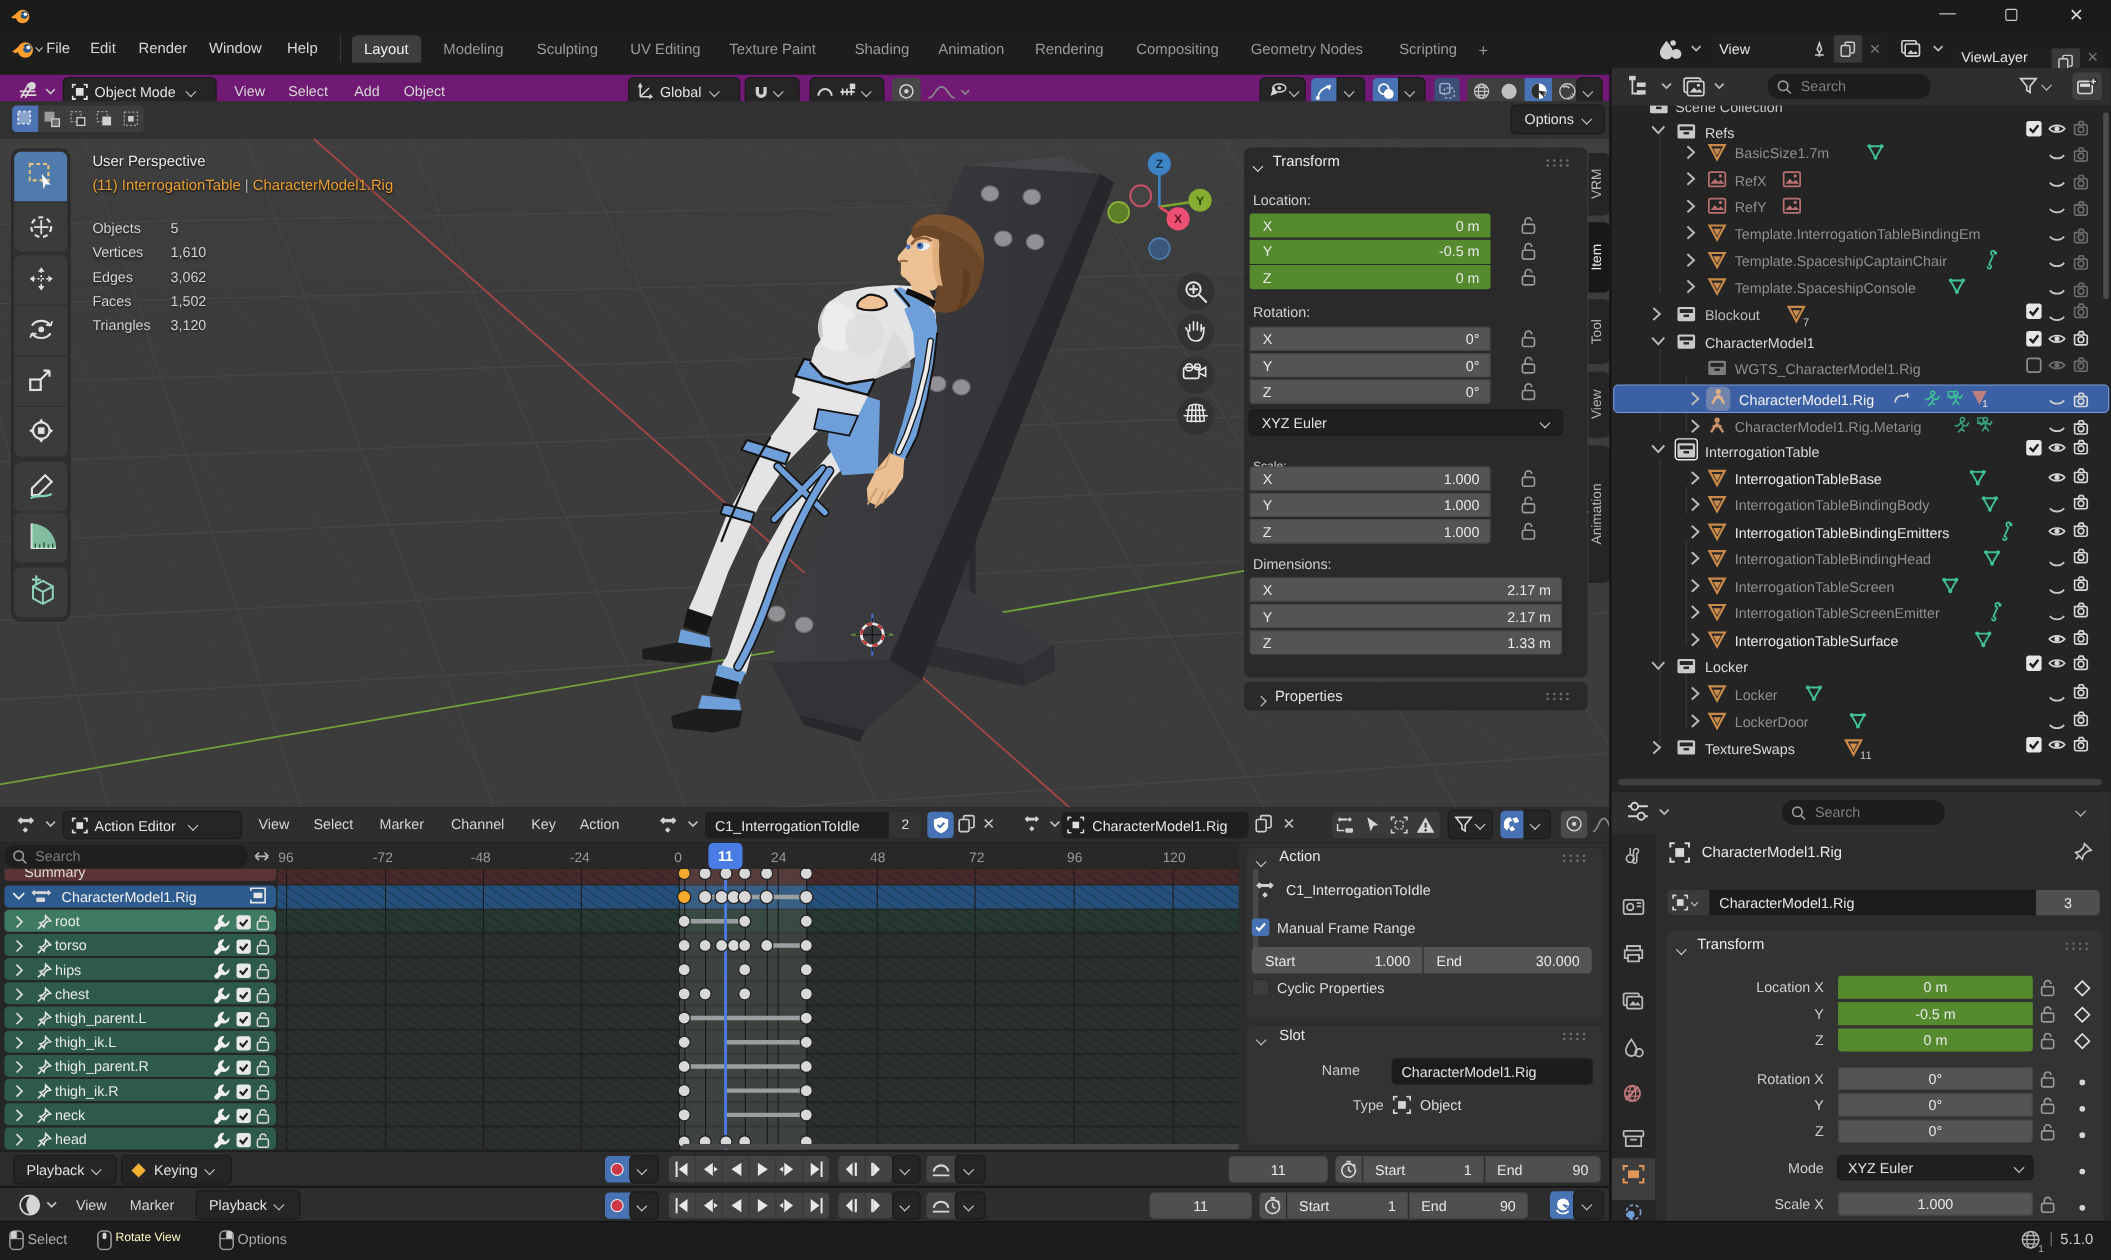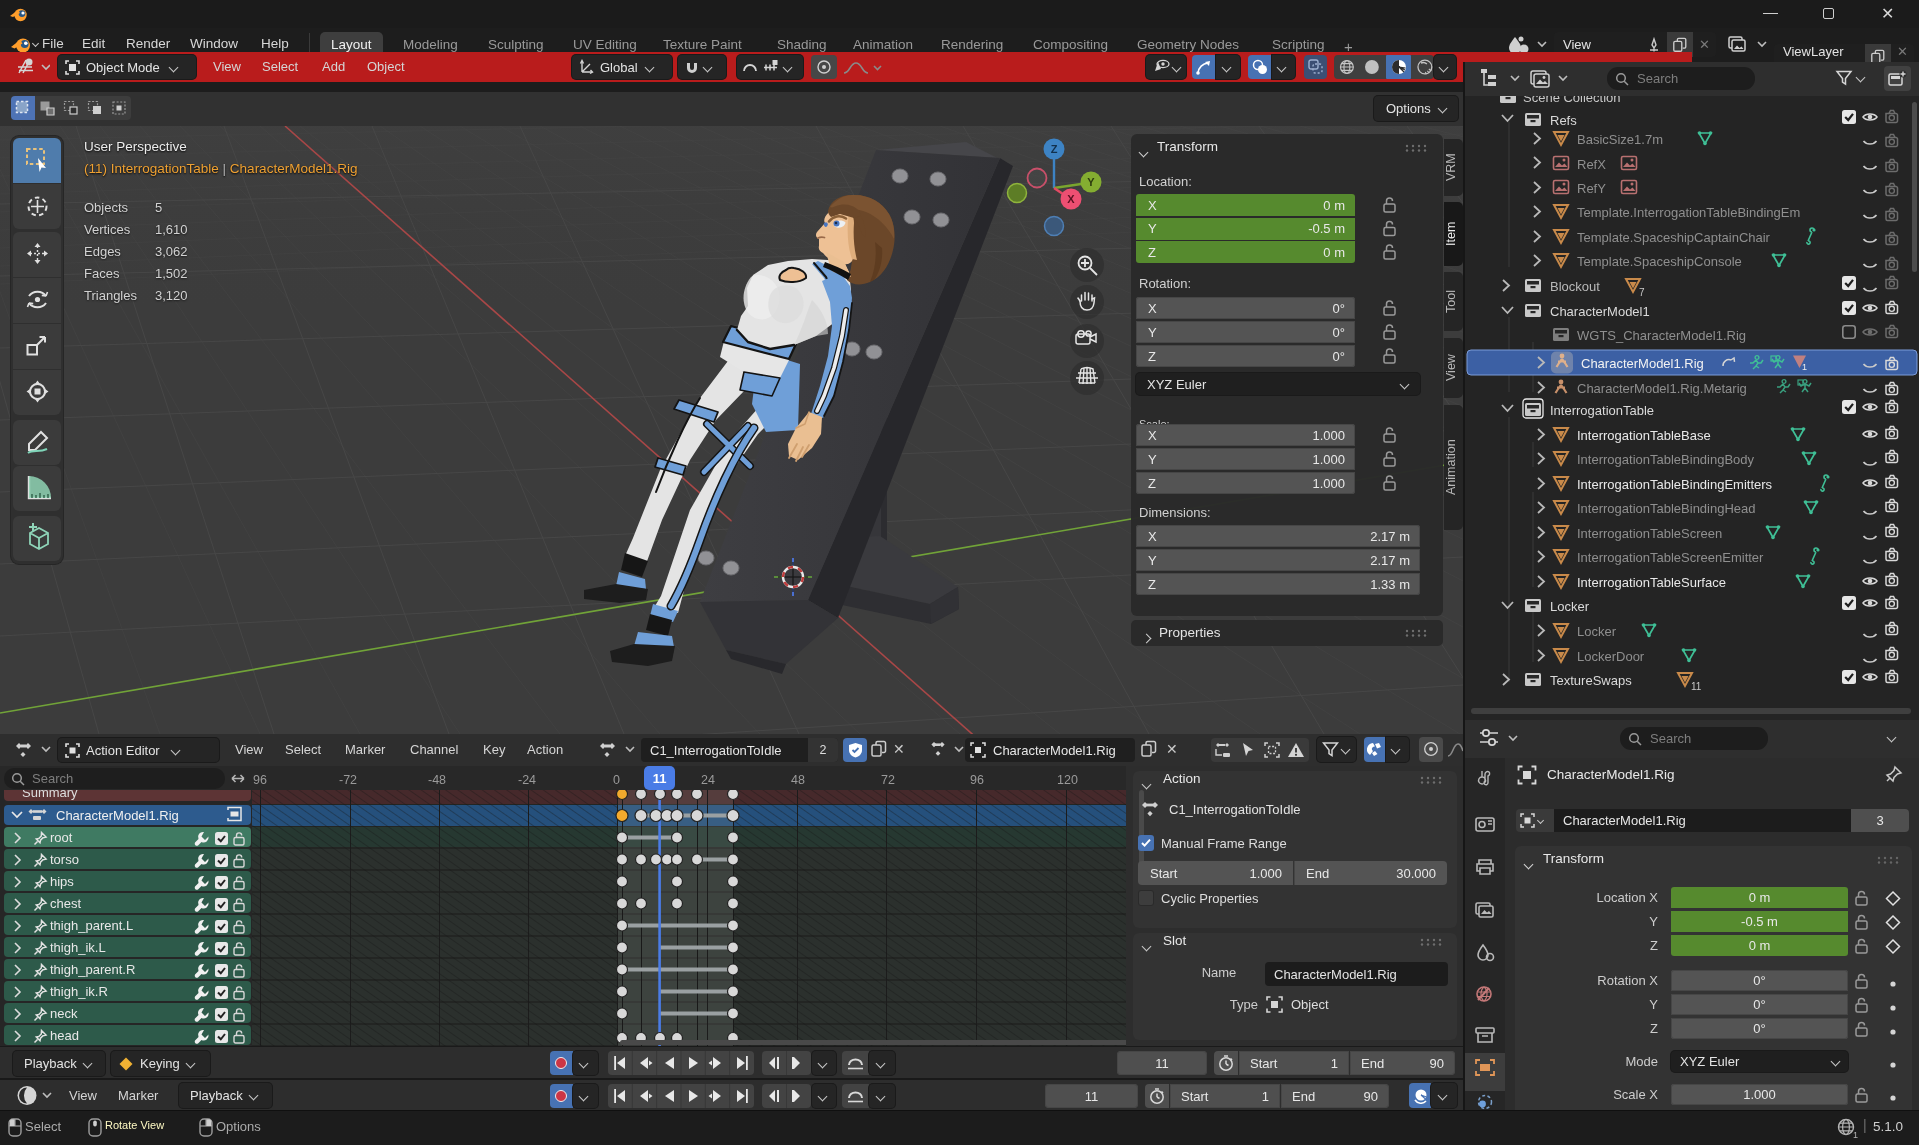--- a/index.html
+++ b/index.html
@@ -16,21 +16,21 @@
 .winbtn{color:#d8d8d8;font-size:15px}
 
 .ddark{background:#252525;border-radius:4px;color:#e3e3e3;font-size:13px;
 display:flex;align-items:center;box-shadow:0 0 0 1px #1a1a1a}
 .chev{width:7px;height:7px;border-right:1.6px solid #c9c9c9;border-bottom:1.6px solid #c9c9c9;
 transform:rotate(45deg);display:inline-block;flex:none}
 .field{background:#545454;border-radius:3px;color:#e8e8e8;font-size:13px;
 display:flex;align-items:center;box-shadow:inset 0 0 0 1px #464646}
 .fgreen{background:#568a2e;box-shadow:none}
 
-#vpheader{left:0;top:52px;width:1692px;height:30px;background:#b91c1c}
+#vpheader{left:0;top:68px;width:1692px;height:30px;background:#701a75}
 #toolrow{left:0;top:92px;width:1463px;height:34px;background:#313131}
 #vp3d{left:0;top:126px;width:1463px;height:608px;background:#3c3c3c;overflow:hidden}
 #dopehead{left:0;top:734px;width:1463px;height:32px;background:#2e2e2e}
 #doperegion{left:0;top:766px;width:1463px;height:280px;background:#242424;overflow:hidden}
 #playbar{left:0;top:1046px;width:1463px;height:32px;background:#2d2d2d;border-top:1px solid #1a1a1a}
 #timebar{left:0;top:1078px;width:1463px;height:32px;background:#2d2d2d;border-top:2px solid #191919}
 #outliner{left:1465px;top:62px;width:454px;height:658px;background:#242424;overflow:hidden}
 #props{left:1465px;top:720px;width:454px;height:390px;background:#2c2c2c;overflow:hidden}
 #statusbar{left:0;top:1110px;width:1919px;height:35px;background:#1c1c1c;border-top:1px solid #101010}
 .vdiv{left:1463px;top:62px;width:2px;height:1048px;background:#161616}

